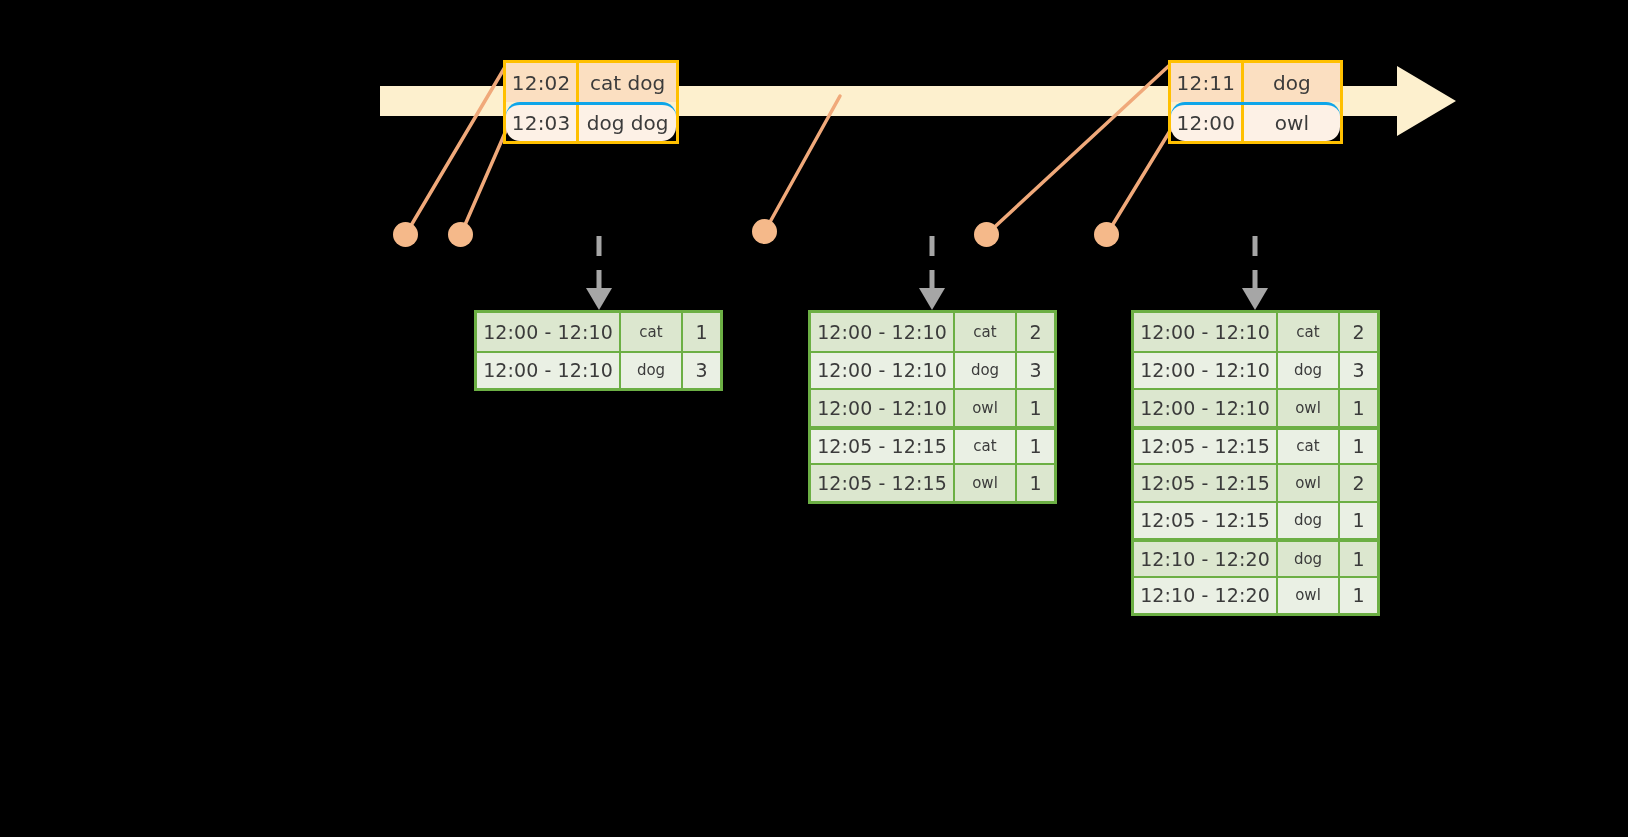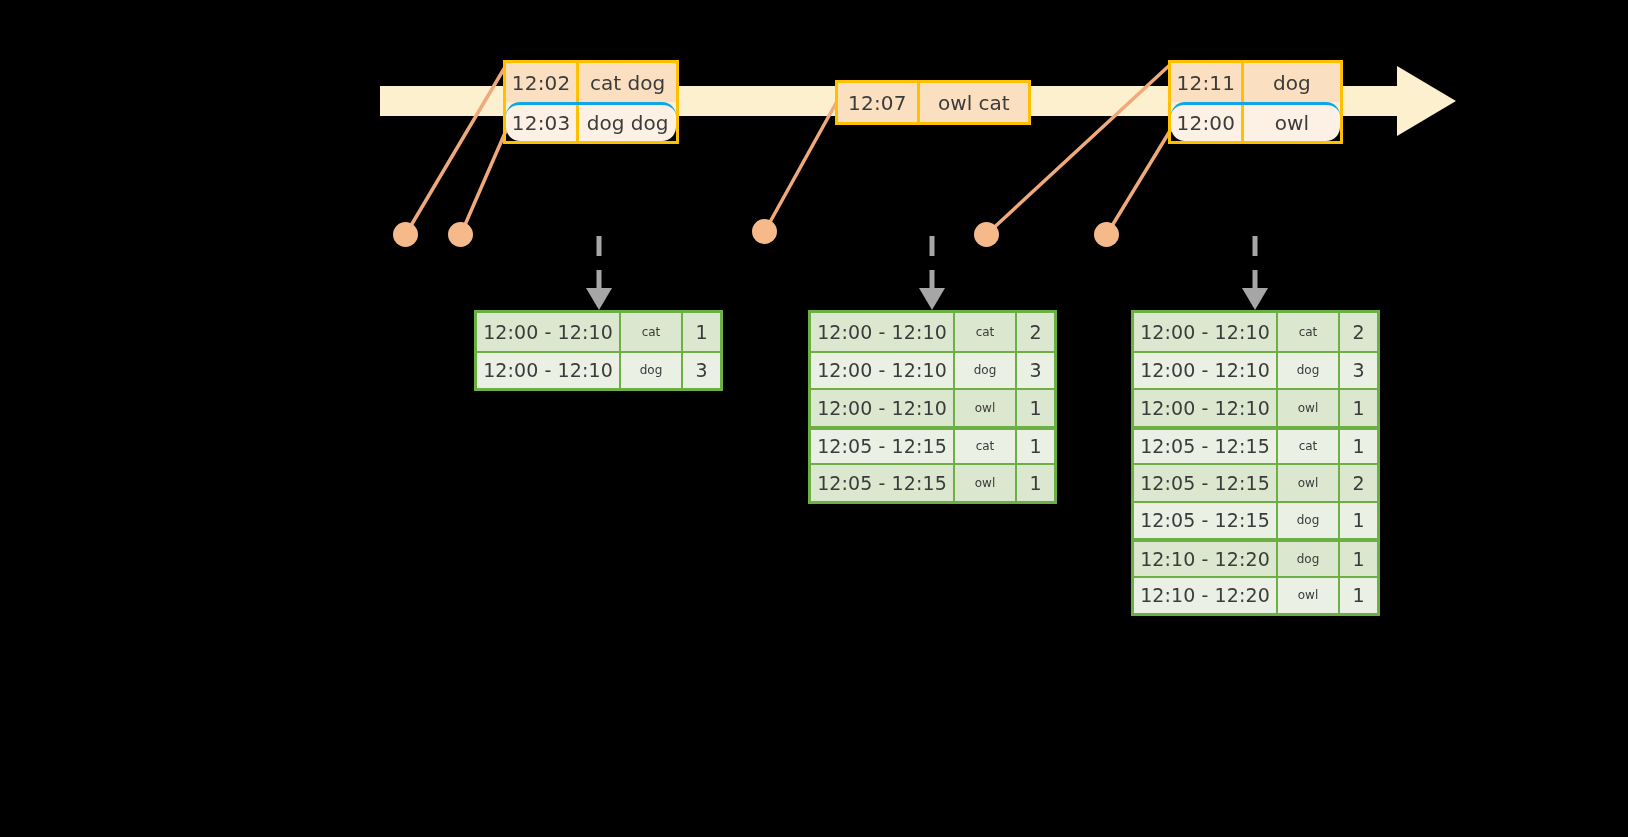--- a/index.html
+++ b/index.html
@@ -114,21 +114,21 @@
     font-size: 19px;
     letter-spacing: 0.1px;
   }
   .res-key {
     box-sizing: border-box;
     border-right: 2px solid #6CAF44;
     display: flex;
     align-items: center;
     justify-content: center;
     color: #3B3B3B;
-    font-size: 12px;
+    font-size: 15px;
   }
   .res-cnt {
     box-sizing: border-box;
     display: flex;
     align-items: center;
     justify-content: center;
     color: #3B3B3B;
     font-size: 19px;
   }
 
@@ -192,26 +192,20 @@
     <div class="evt-row shade-a">
       <div class="evt-time">12:02</div>
       <div class="evt-words">cat dog</div>
     </div>
     <div class="evt-row shade-b">
       <div class="evt-time">12:03</div>
       <div class="evt-words">dog dog</div>
     </div>
   </div>
 
-  <div class="evt-group" id="evt-box-2">
-    <div class="evt-row shade-a">
-      <div class="evt-time">12:07</div>
-      <div class="evt-words">owl cat</div>
-    </div>
-  </div>
 
   <div class="evt-group" id="evt-box-3">
     <div class="evt-row shade-a">
       <div class="evt-time">12:11</div>
       <div class="evt-words">dog</div>
     </div>
     <div class="evt-row shade-b">
       <div class="evt-time">12:00</div>
       <div class="evt-words">owl</div>
     </div>

